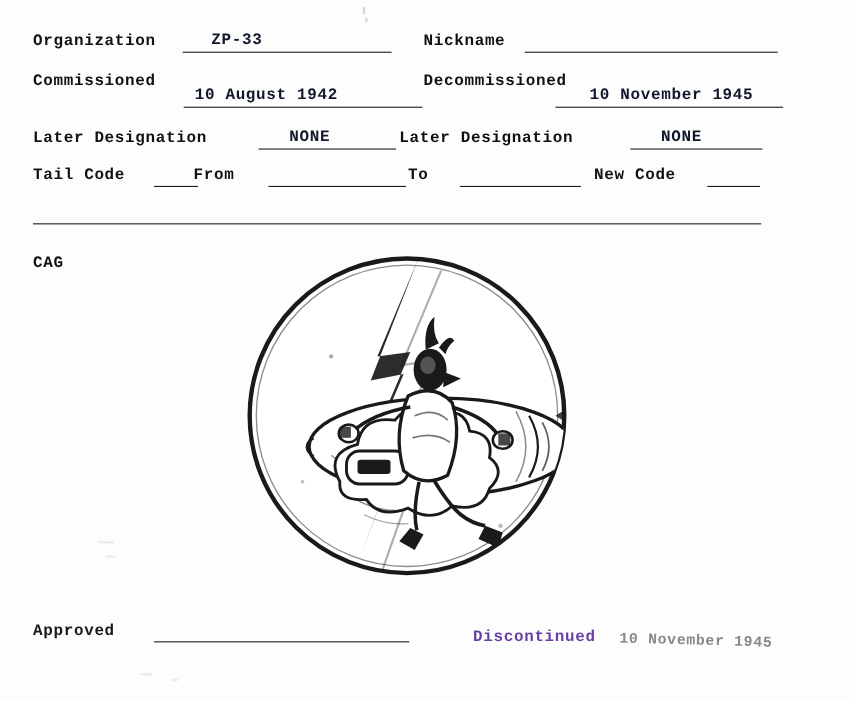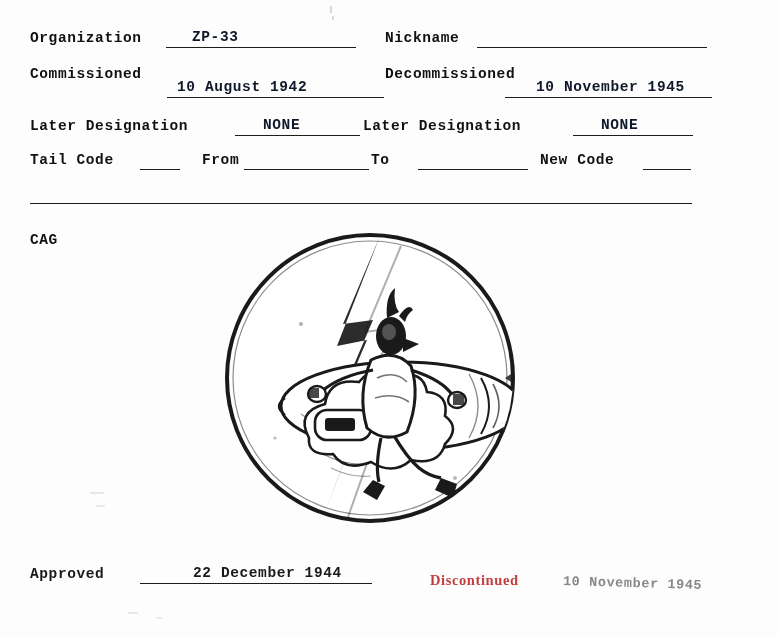--- a/index.html
+++ b/index.html
@@ -72,23 +72,22 @@
   #emblem-wrap svg { display: block; }
 
   .footer-line {
     position: absolute;
     white-space: nowrap;
     font-size: 14.5px;
     letter-spacing: .6px;
     font-weight: 600;
   }
   .faded {
-    color: #b91c1c;
+    color: #4c1d95;
     opacity: .85;
-    font-family: Liberation Serif, serif;
   }
   .faded2 {
     color: #3a3a3a;
     opacity: .6;
   }
 </style>
 </head>
 <body>
 
 <div id="page">
@@ -123,21 +122,21 @@
     <div class="onrule" style="left:263px;top:117px;">NONE</div>
 
     <div class="row lbl" style="left:363px;top:118px;">Later Designation</div>
     <div class="rule" style="left:573px;top:135px;width:120px;"></div>
     <div class="onrule" style="left:601px;top:117px;">NONE</div>
 
     <div class="row lbl" style="left:30px;top:152px;">Tail  Code</div>
     <div class="rule thin" style="left:140px;top:169px;width:40px;"></div>
     <div class="onrule" style="left:145px;top:151px;"></div>
 
-    <div class="row lbl" style="left:202px;top:152px;">From</div>
+    <div class="row lbl" style="left:176px;top:152px;">From</div>
     <div class="rule thin" style="left:244px;top:169px;width:125px;"></div>
     <div class="onrule" style="left:255px;top:151px;"></div>
 
     <div class="row lbl" style="left:371px;top:152px;">To</div>
     <div class="rule thin" style="left:418px;top:169px;width:110px;"></div>
     <div class="onrule" style="left:430px;top:151px;"></div>
 
     <div class="row lbl" style="left:540px;top:152px;">New Code</div>
     <div class="rule thin" style="left:643px;top:169px;width:48px;"></div>
     <div class="onrule" style="left:650px;top:151px;"></div>
@@ -224,18 +223,17 @@
 
         <circle cx="96" cy="96" r="2" fill="#1a1a1a" opacity=".35"></circle>
         <circle cx="250" cy="250" r="2" fill="#1a1a1a" opacity=".3"></circle>
         <circle cx="70" cy="210" r="1.6" fill="#1a1a1a" opacity=".3"></circle>
       </g>
     </svg>
   </div>
 
   <div class="footer-line" style="left:30px;top:566px;">Approved</div>
   <div class="rule" style="left:140px;top:583px;width:232px;"></div>
-  <div class="footer-line" style="left:193px;top:565px;">22 December 1944</div>
 
   <div class="footer-line faded" style="left:430px;top:572px;">Discontinued</div>
   <div class="footer-line faded2" style="left:563px;top:574px;font-size:13.5px;transform:rotate(1.6deg);transform-origin:left center;">10 November 1945</div>
 
 </div>
 
 </body></html>

